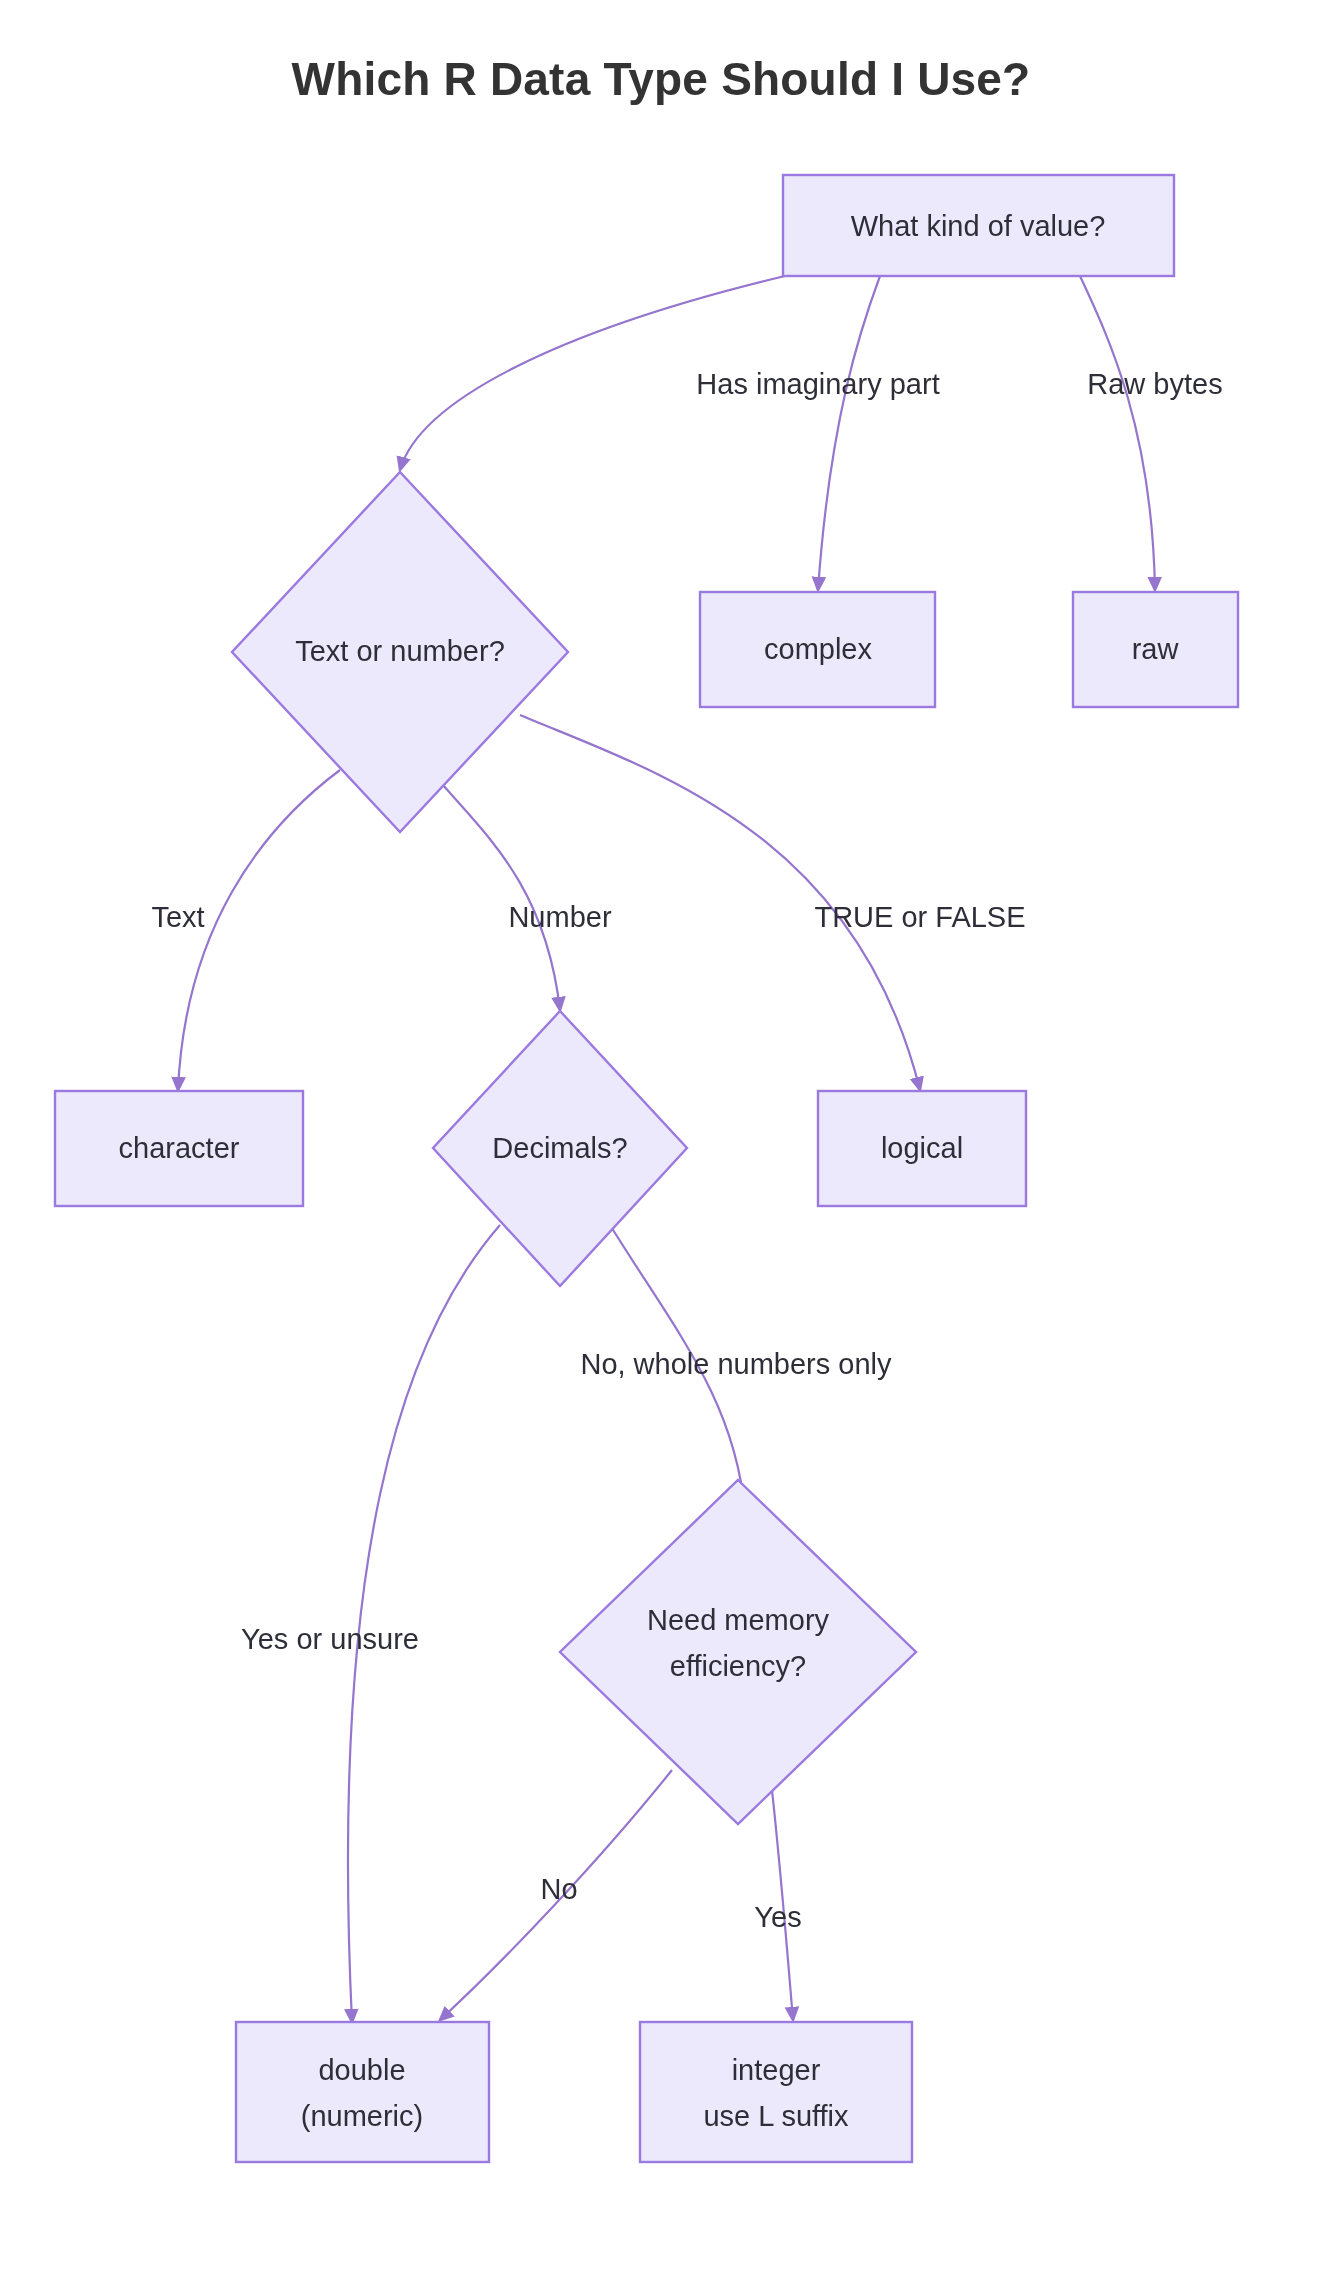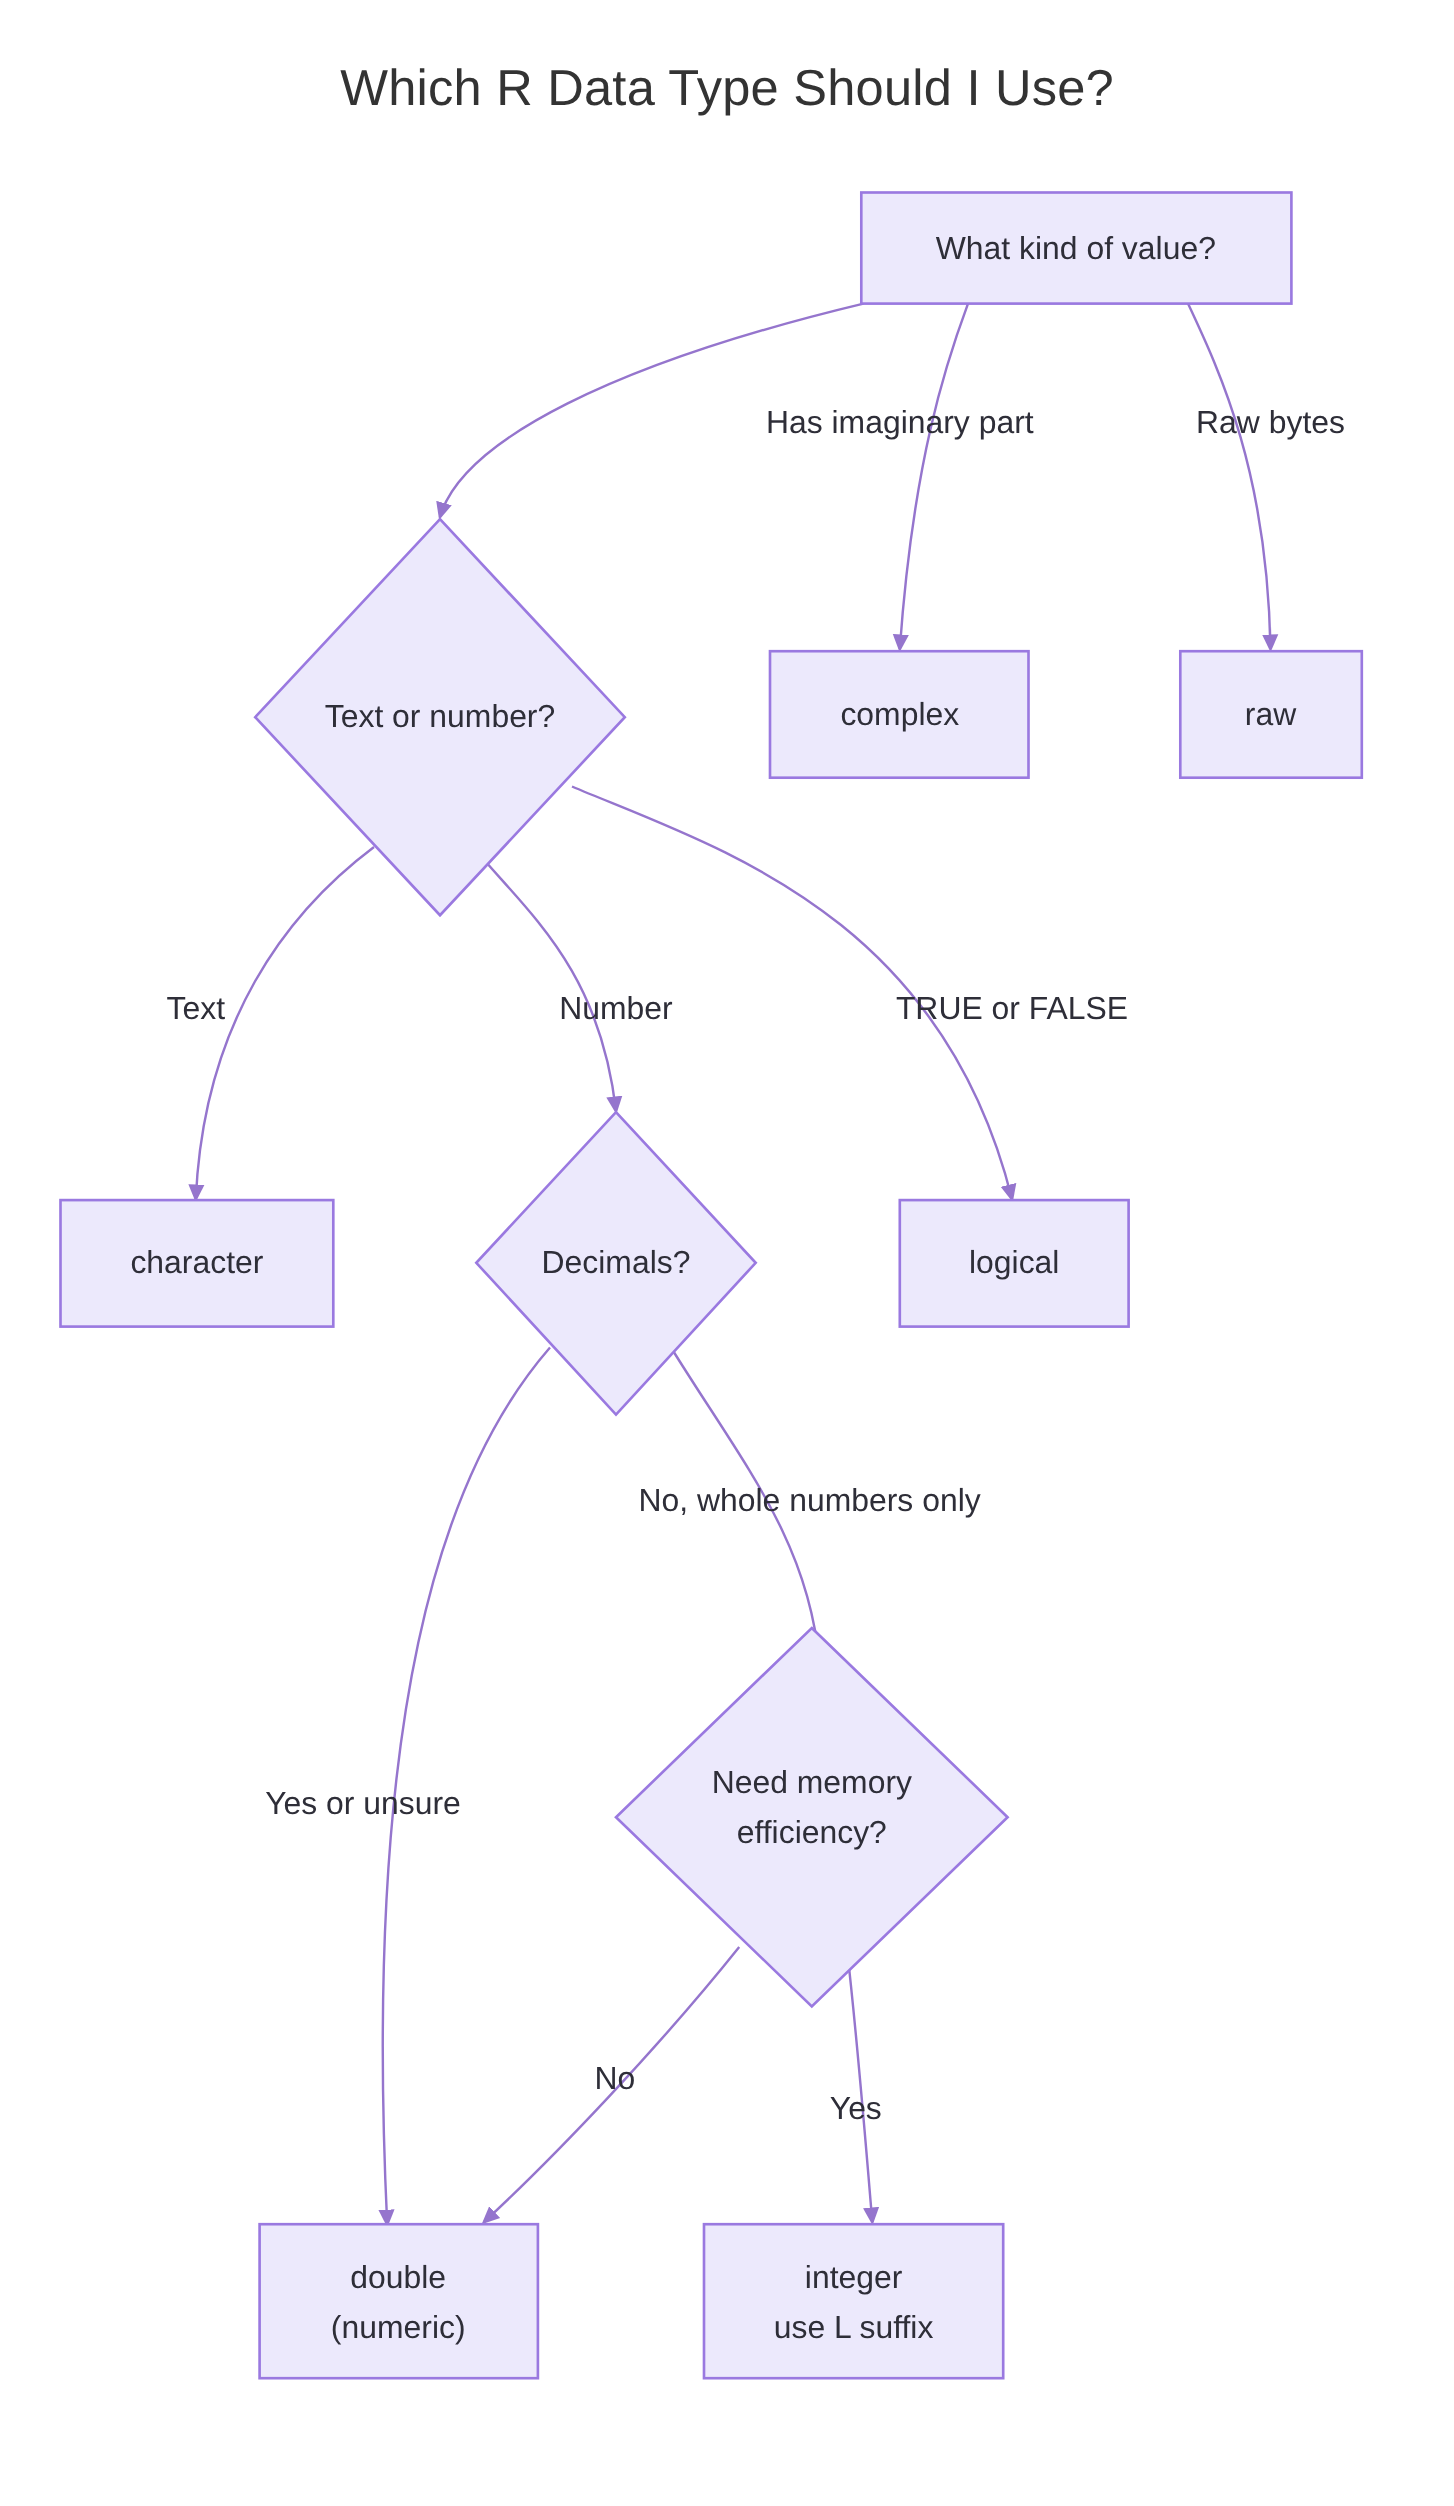--- a/index.html
+++ b/index.html
@@ -17,21 +17,21 @@
     background: #ffffff;
     overflow: hidden;
   }
   #chart-title {
     position: absolute;
     left: 0;
     top: 52px;
     width: 1322px;
     text-align: center;
     font-size: 46px;
-    font-weight: normal;
+    font-weight: bold;
     color: #333333;
     letter-spacing: 0.2px;
   }
   svg#flow {
     position: absolute;
     left: 0;
     top: 0;
     width: 1322px;
     height: 2278px;
   }

